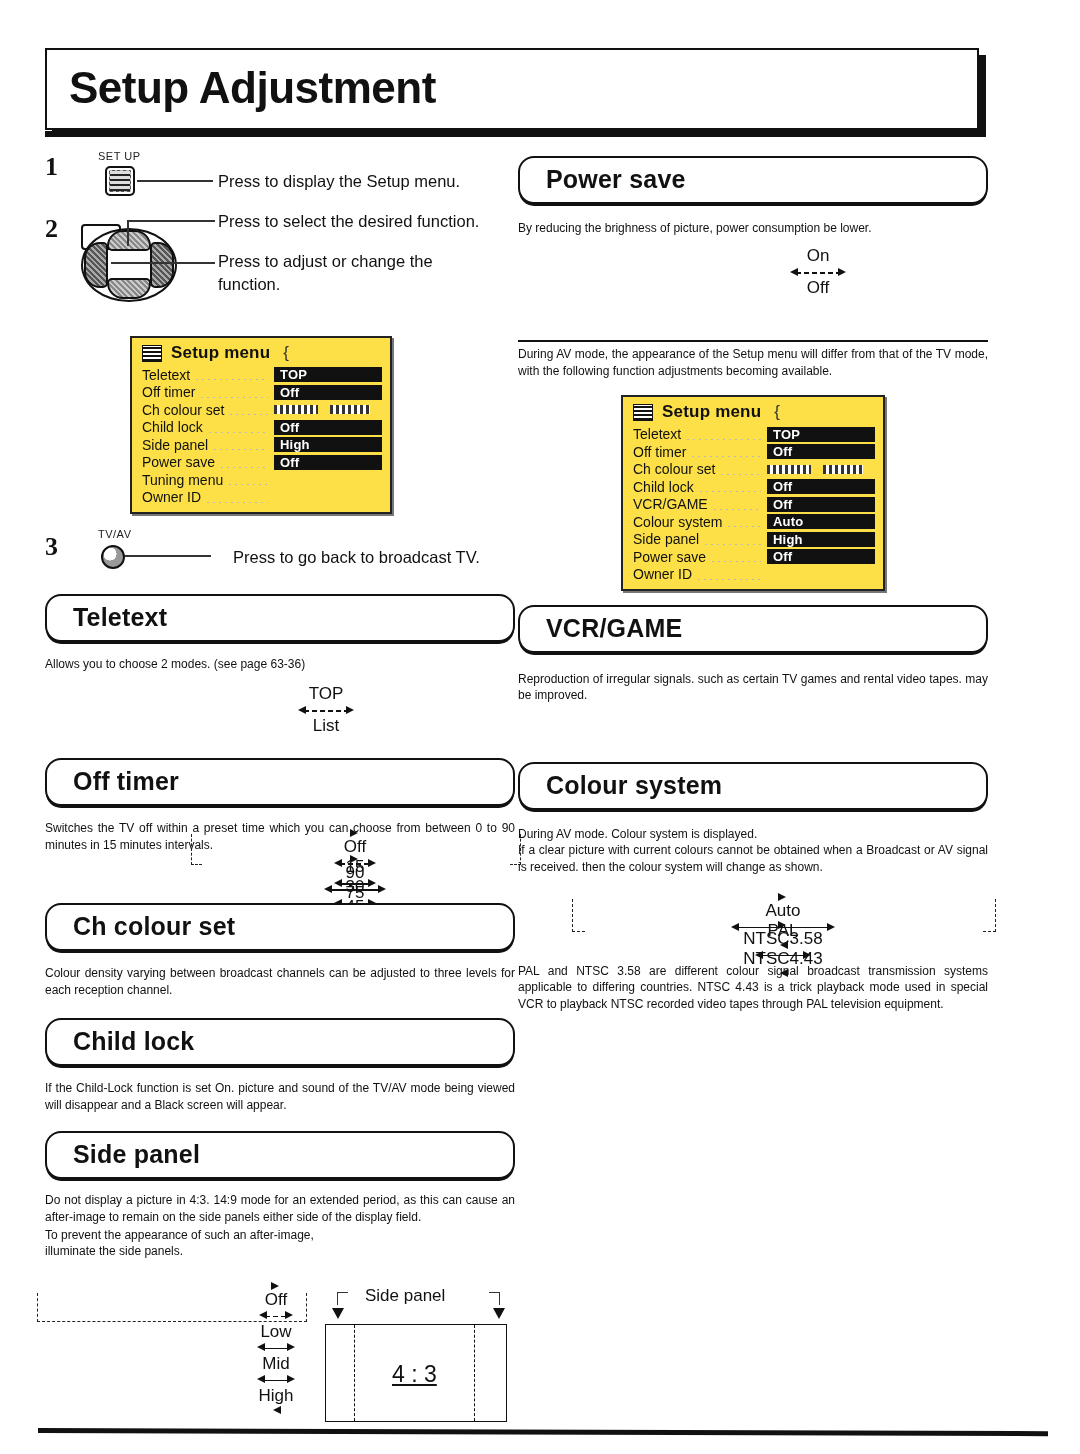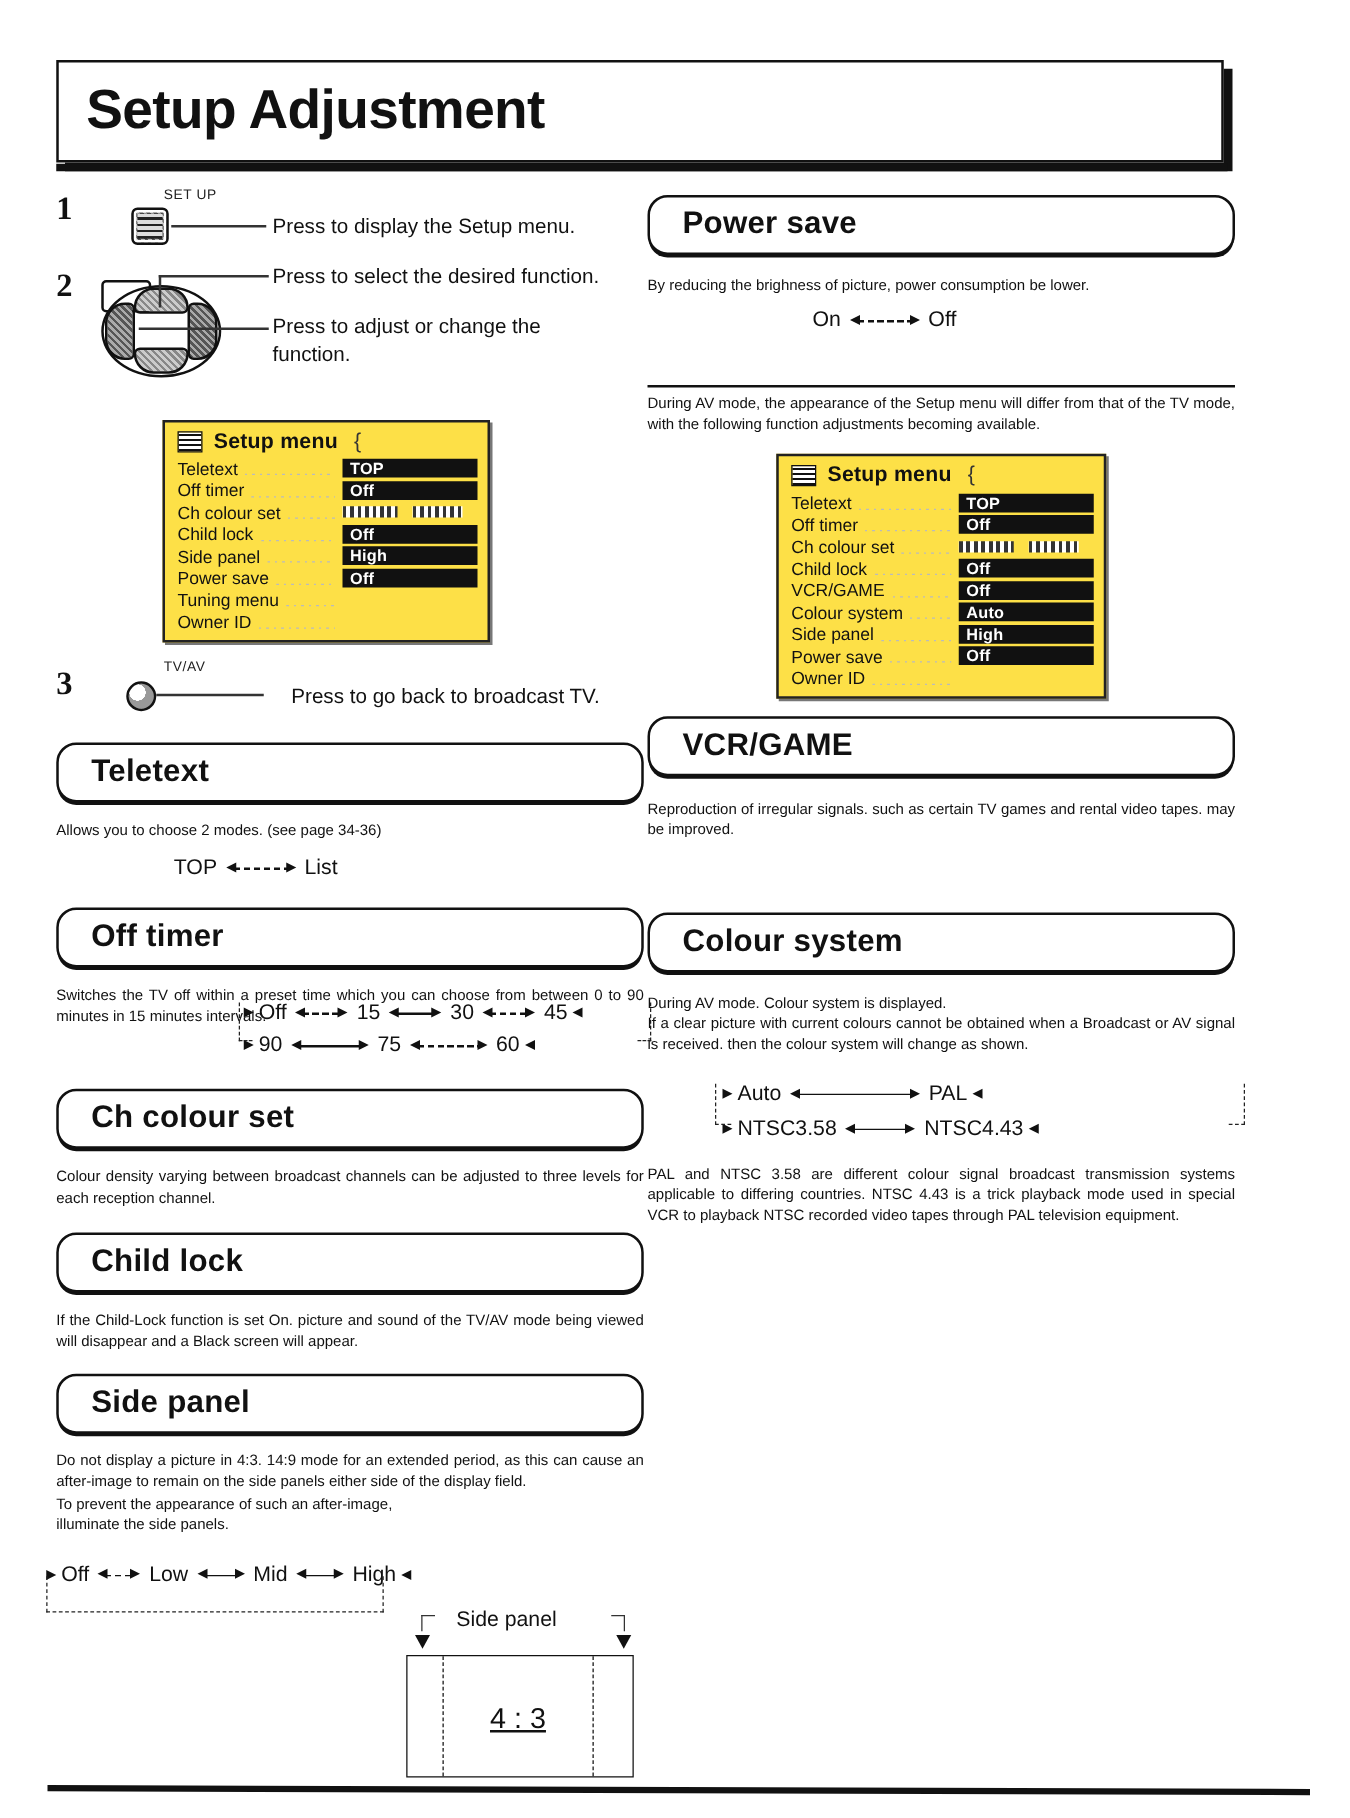--- a/index.html
+++ b/index.html
@@ -34,21 +34,21 @@
   
   .col-left{position:absolute;left:45px;top:150px;width:470px;}
   .col-right{position:absolute;left:518px;top:150px;width:470px;}
 
   
   .step{position:relative;}
   .step-num{
     position:absolute;font-size:26px;font-weight:bold;font-family:"Liberation Serif","DejaVu Serif",serif;
   }
   .key-label{
-    position:absolute;font-size:11px;letter-spacing:0.5px;color:#222;margin-left:33px;
+    position:absolute;font-size:11px;letter-spacing:0.5px;color:#222;
   }
   .step-text{
     position:absolute;font-size:16.5px;line-height:1.38;color:#111;
   }
 
   
   .setup-key{
     position:absolute;width:26px;height:26px;border:2px solid #111;border-radius:5px;
     background:repeating-linear-gradient(45deg,#555 0 2px,#bbb 2px 4px);
     box-shadow:inset 0 0 0 2px #fff;
@@ -129,21 +129,21 @@
   }
   .osd-val{
     flex:0 0 auto;width:108px;height:15px;background:#111;color:#fff;
     font-size:13px;font-weight:bold;line-height:15px;padding-left:6px;
     box-sizing:border-box;letter-spacing:0.2px;
   }
   .osd-val.blank{background:transparent;}
 
   
   .flow{position:relative;font-size:17px;color:#111;}
-  .flow-row{display:flex;align-items:center;white-space:nowrap;}
+  .flow-row{display:flex;align-items:center;white-space:nowrap;flex-direction:column;}
   .flow-item{padding:0 2px;}
   .arrow-bi{
     display:inline-block;position:relative;height:12px;margin:0 5px;vertical-align:middle;
   }
   .arrow-bi .ln{
     position:absolute;left:6px;right:6px;top:6px;height:1.4px;
     background:repeating-linear-gradient(90deg,#111 0 5px,transparent 5px 8px);
   }
   .arrow-bi .ln.solid{background:#111;}
   .arrow-bi::before,.arrow-bi::after{
@@ -274,21 +274,21 @@
       <div class="step-num" style="left:0;top:4px">3</div>
       <div class="key-label" style="left:53px;top:0px">TV/AV</div>
       <div class="tvav-key" style="left:56px;top:17px"></div>
       <div class="lead-line" style="left:80px;top:27px;width:86px"></div>
       <div class="step-text" style="left:188px;top:18px;width:290px">Press to go back to broadcast TV.</div>
     </div>
 
     <div class="section-box" style="margin-top:14px">
       <div class="section-title">Teletext</div>
     </div>
-    <div class="body-text nj" style="margin-top:14px">Allows you to choose 2 modes. (see page 34-36)</div>
+    <div class="body-text nj" style="margin-top:14px">Allows you to choose 2 modes. (see page 63-36)</div>
     <div class="flow" style="margin:12px 0 0 92px">
       <div class="flow-row">
         <span class="flow-item">TOP</span>
         <span class="arrow-bi" style="width:56px">
             <span class="ln"></span>
           </span>
         <span class="flow-item">List</span>
       </div>
     </div>
 

